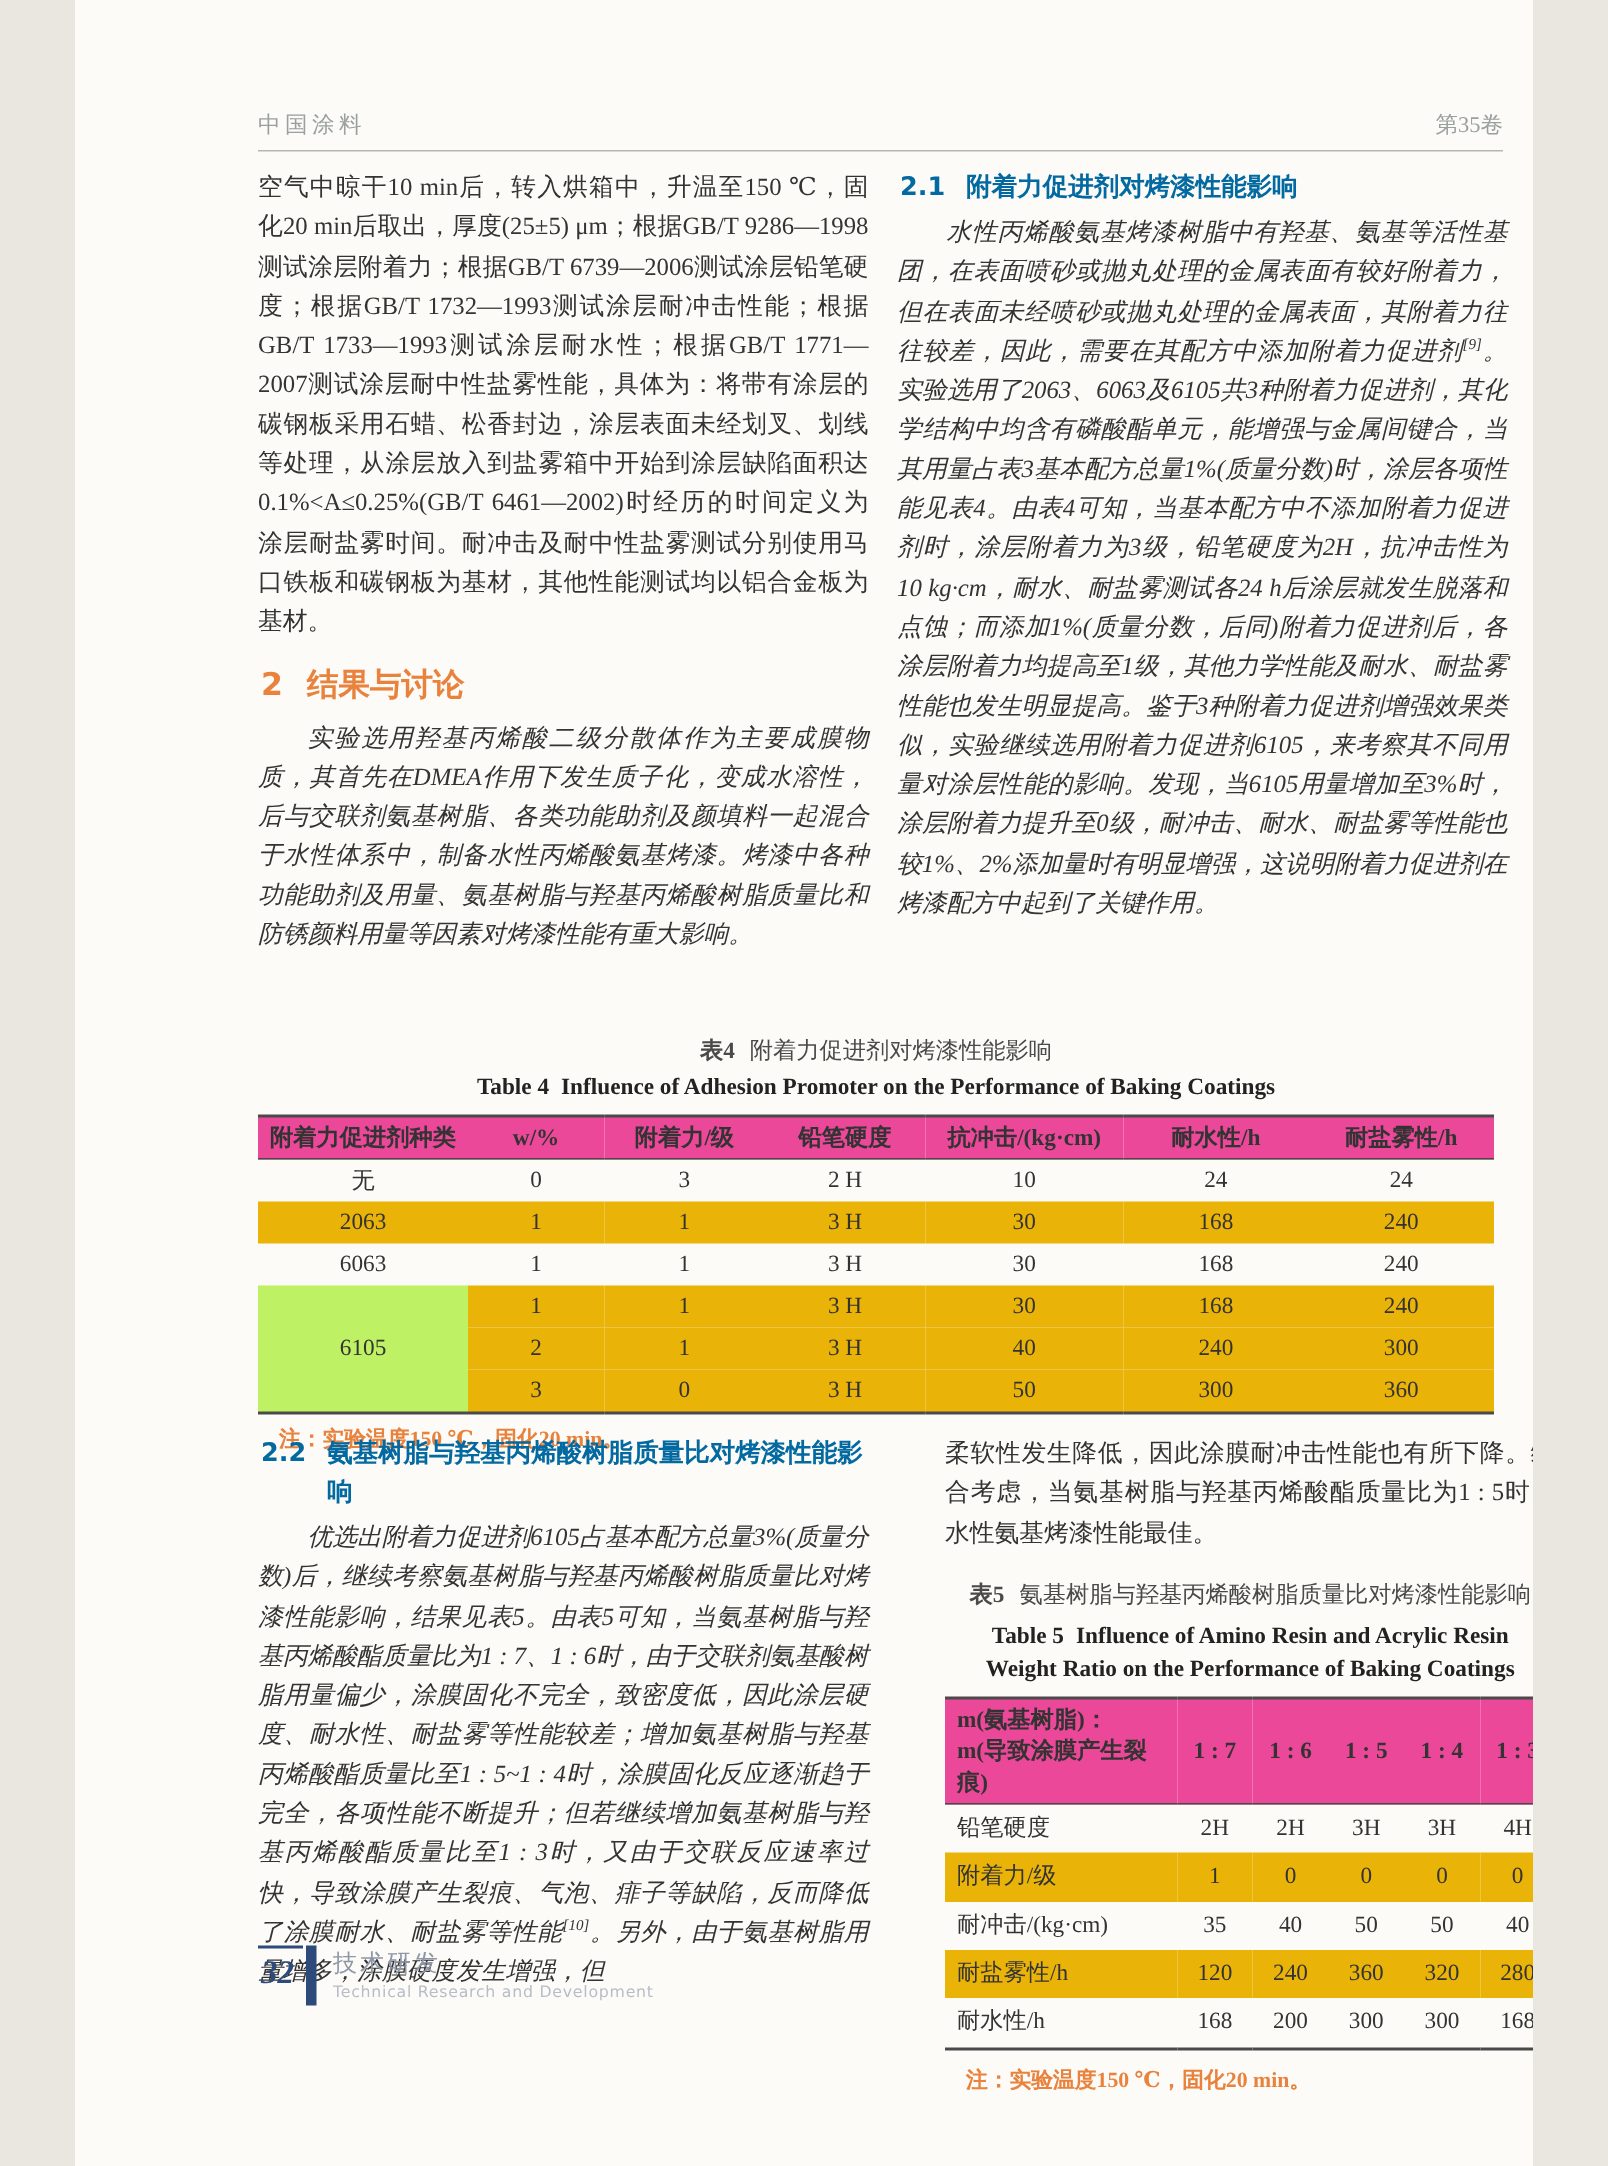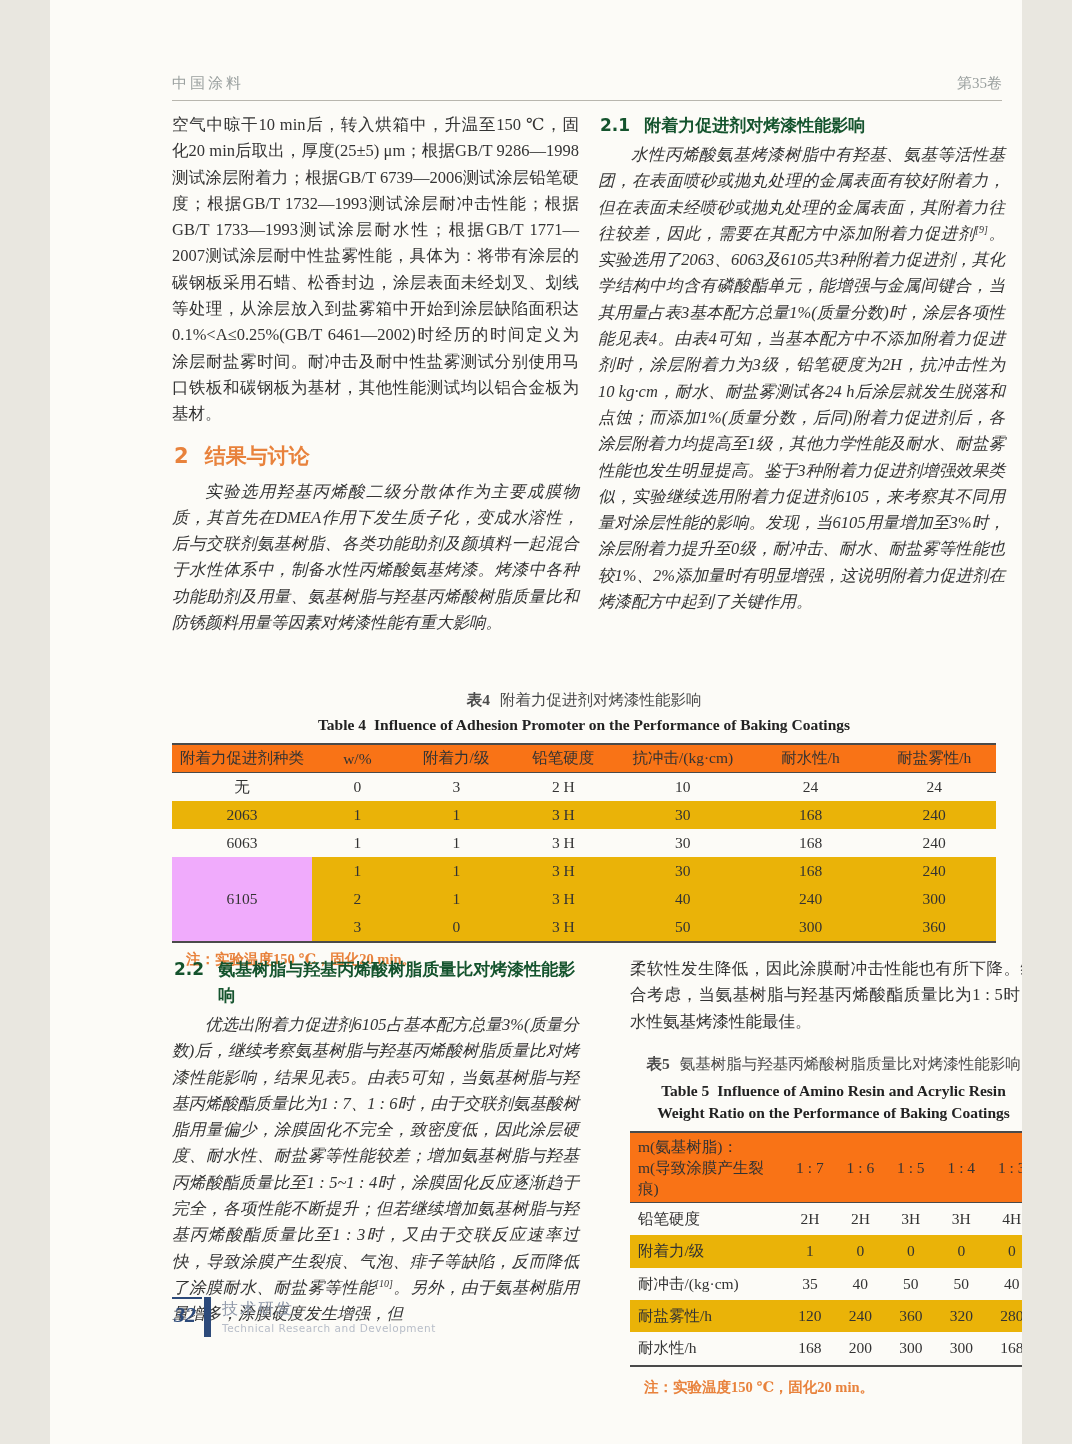--- a/index.html
+++ b/index.html
@@ -33,34 +33,34 @@
   .sec-h2{
     display:flex;align-items:baseline;gap:16px;
     font-family:"DejaVu Sans","Liberation Sans",sans-serif;
     font-weight:bold;color:#e8823c;
     font-size:21px;line-height:25px;
     margin:16px 0 10px 2px;text-align:left;
   }
   .sec-h3{
     display:flex;align-items:baseline;gap:14px;
     font-family:"DejaVu Sans","Liberation Sans",sans-serif;
-    font-weight:bold;color:#14532d;
+    font-weight:bold;color:#0369a1;
     font-size:17px;line-height:26px;
     margin:0 0 4px 2px;text-align:left;
   }
   .sec-h3 .t{flex:1;}
   sup.ref{font-size:10px;line-height:0;}
   
   .tbl-title-zh{text-align:center;font-size:15.5px;color:#4a4a4a;margin-bottom:3px;}
   .tbl-title-zh .lab{font-weight:bold;margin-right:10px;}
   .tbl-title-en{text-align:center;font-size:15.5px;font-weight:bold;color:#222;margin-bottom:7px;line-height:22px;}
   .tbl-title-en .lab{margin-right:8px;}
   table.dt{border-collapse:collapse;width:100%;font-size:15.5px;color:#333;
     border-top:2px solid #4a4a4a;border-bottom:2px solid #4a4a4a;}
-  table.dt th{background:#f97316;font-weight:normal;border-bottom:1.5px solid #4a4a4a;}
+  table.dt th{background:#ec4899;font-weight:bold;border-bottom:1.5px solid #4a4a4a;}
   table.dt td,table.dt th{text-align:center;padding:3px 4px;}
   tr.peach td{background:#eab308;}
   .tbl-note{color:#e8823c;font-weight:bold;font-size:14.5px;margin-top:7px;padding-left:14px;text-align:left;}
   
   .table4-block{position:absolute;left:122px;top:690px;width:824px;}
   .table4-block td{height:22px;}
   .table4-block th{padding:7px 4px;}
   
   .table5-block{margin-top:16px;}
   .table5-block table.dt td:first-child,.table5-block table.dt th:first-child{text-align:left;padding-left:8px;}
@@ -145,21 +145,21 @@
         <tr>
           <td>6063</td>
           <td>1</td>
           <td>1</td>
           <td>3 H</td>
           <td>30</td>
           <td>168</td>
           <td>240</td>
         </tr>
         <tr class="peach">
-          <td rowspan="3" style="background:#f0abfc">6105</td>
+          <td rowspan="3" style="background:#bef264">6105</td>
           <td>1</td>
           <td>1</td>
           <td>3 H</td>
           <td>30</td>
           <td>168</td>
           <td>240</td>
         </tr>
         <tr class="peach">
           <td>2</td>
           <td>1</td>

